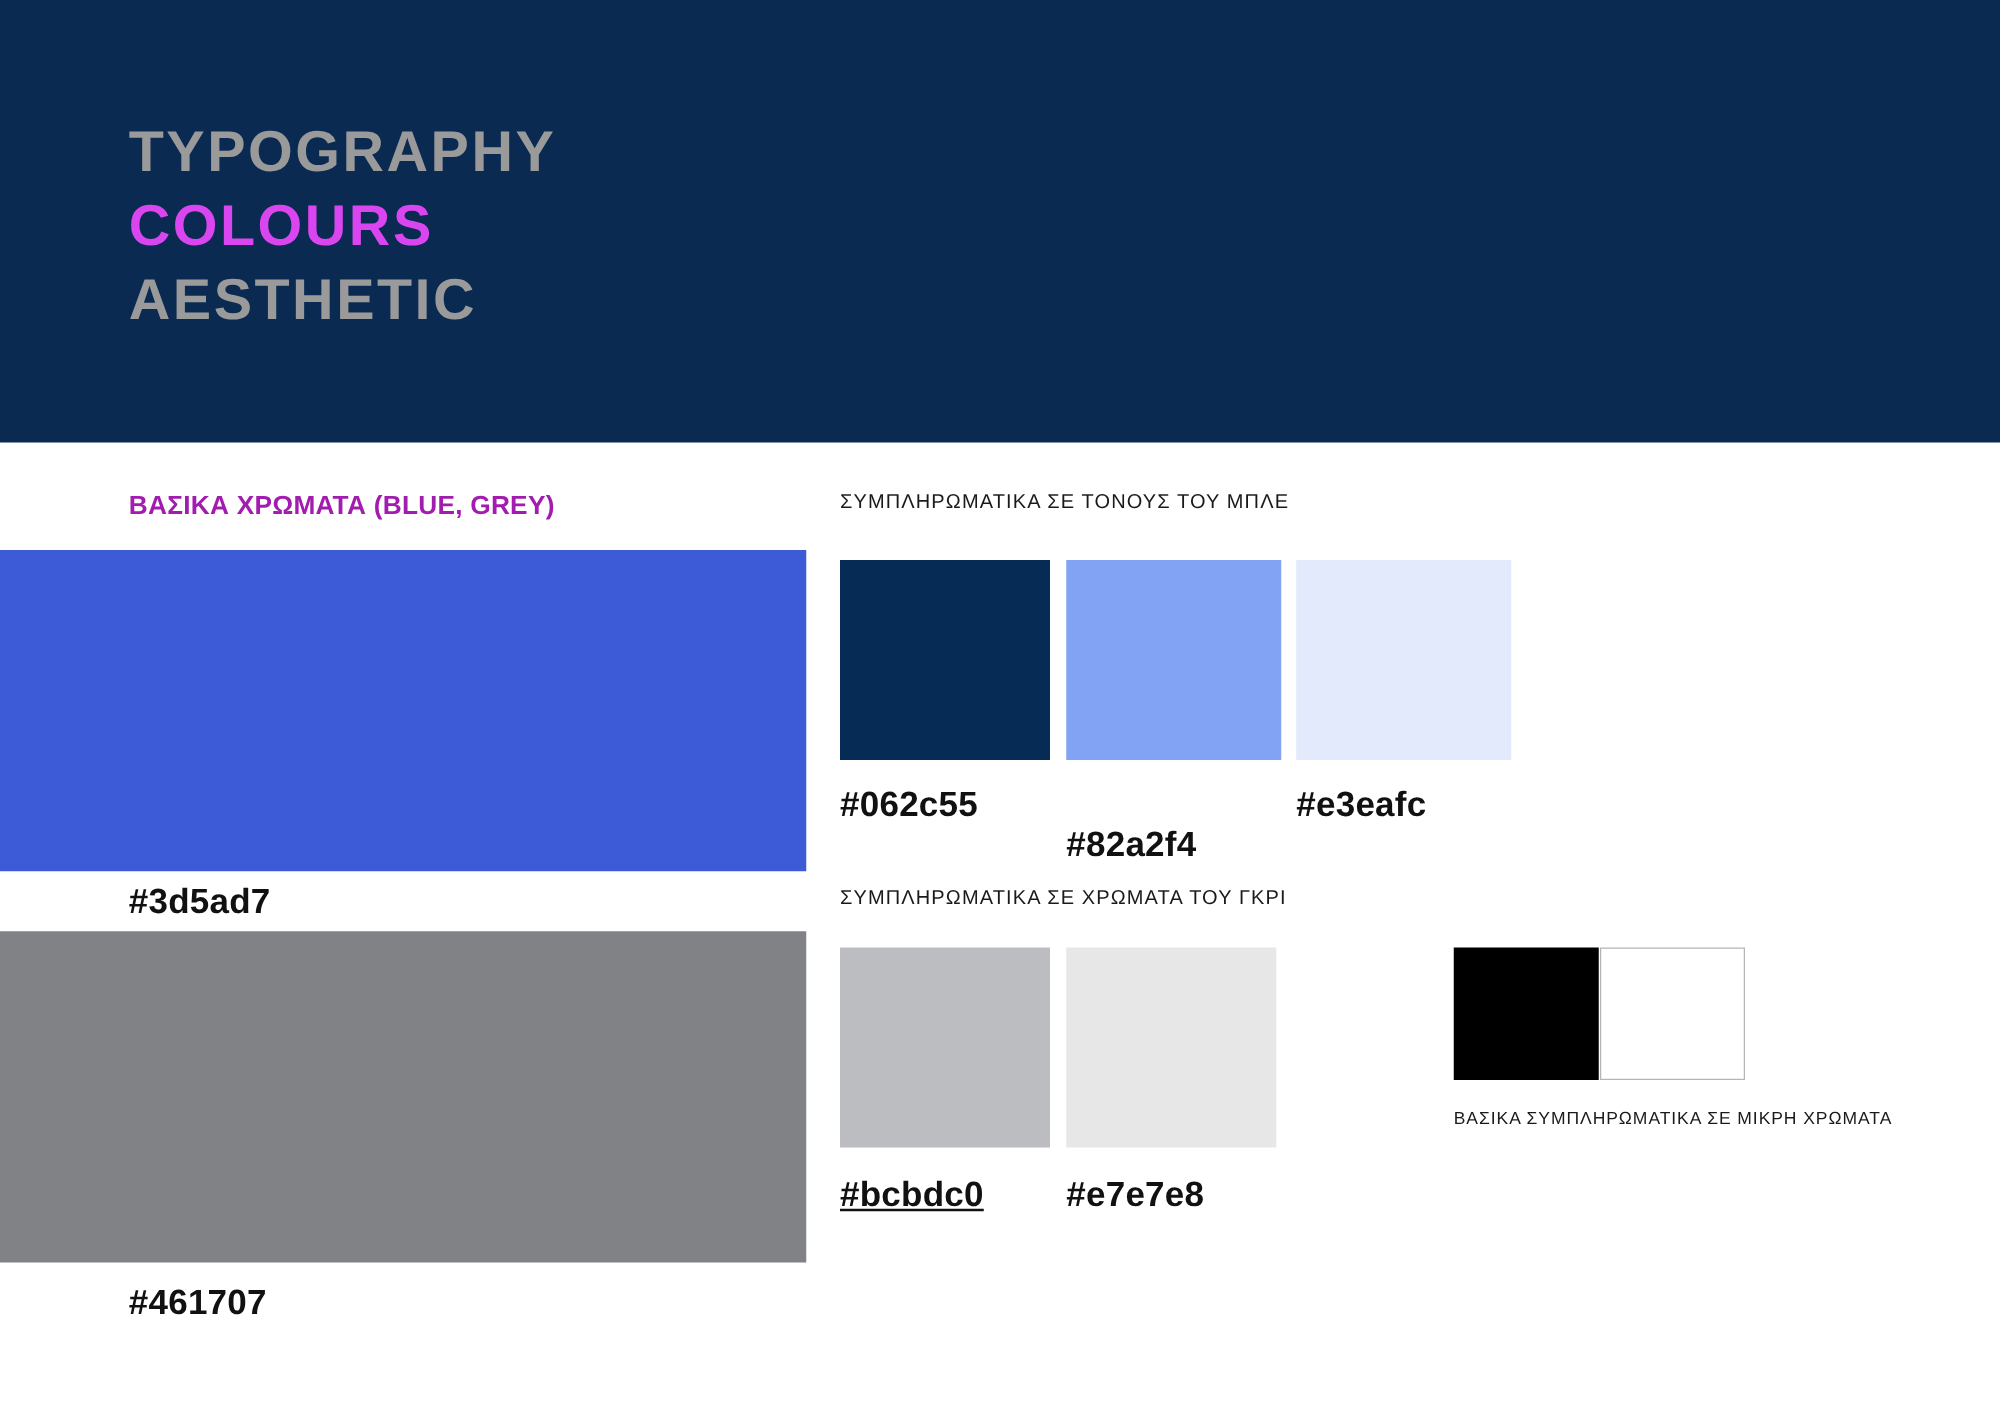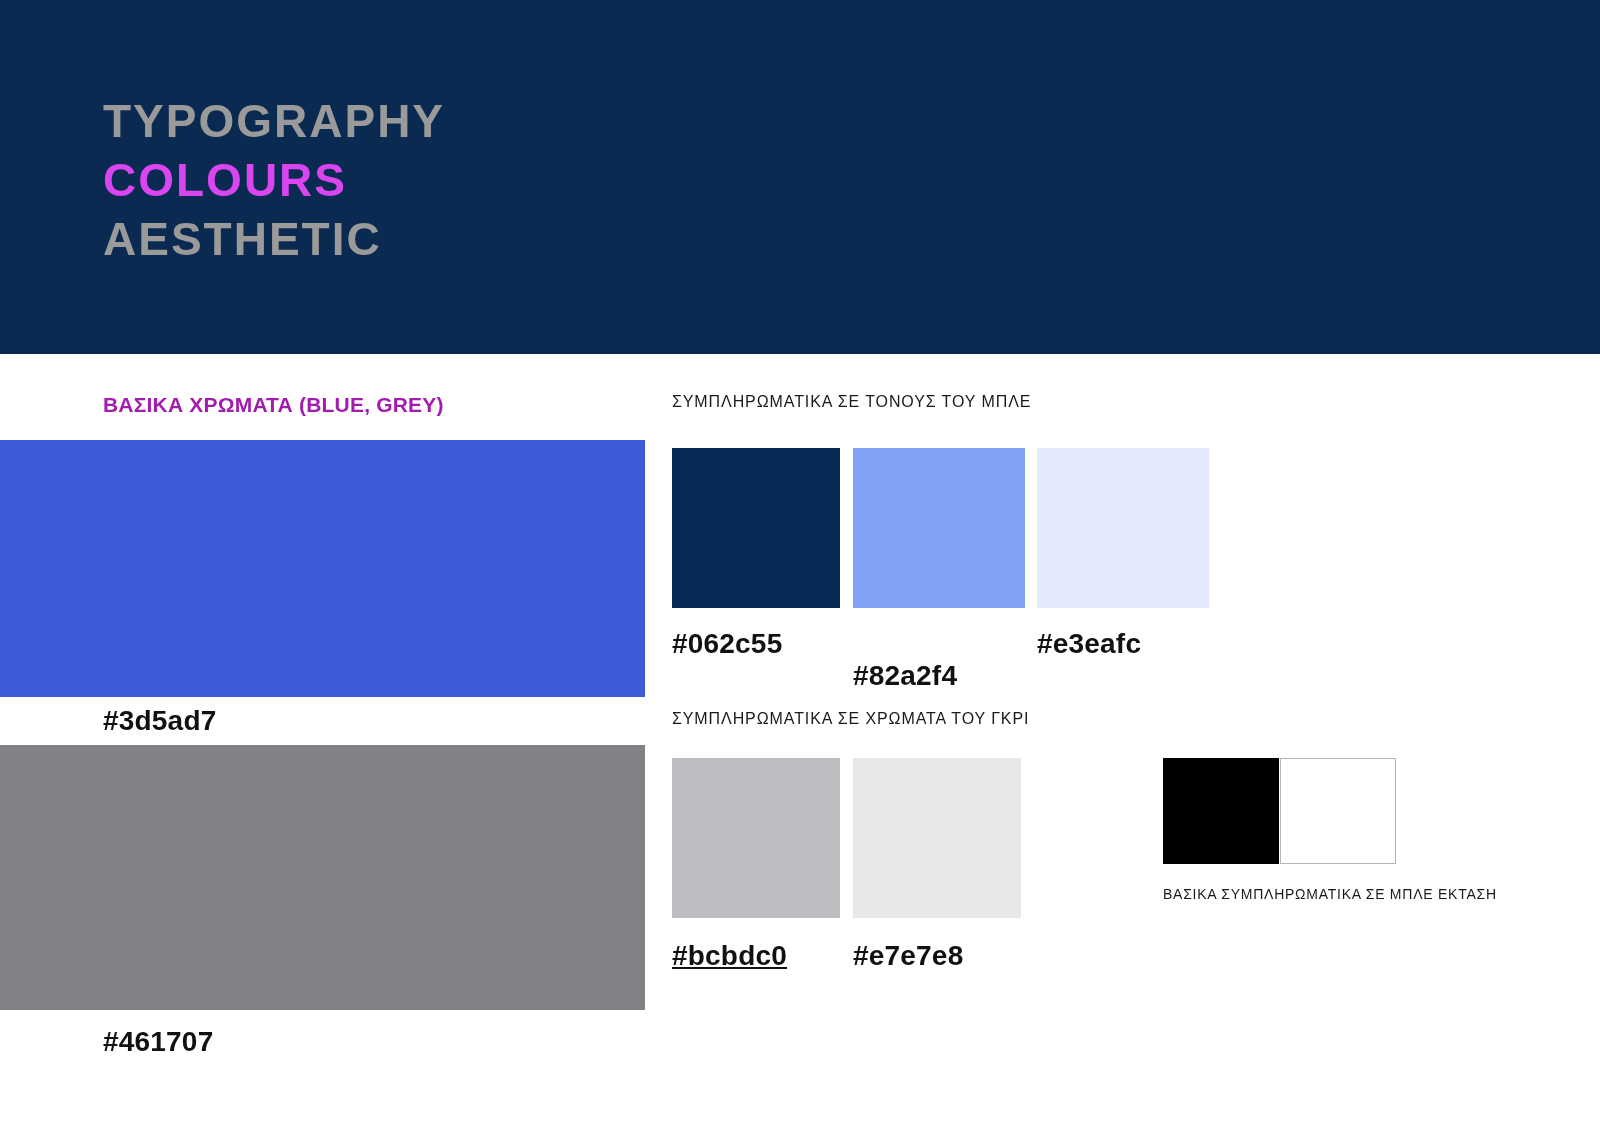--- a/index.html
+++ b/index.html
@@ -129,15 +129,15 @@
   <div class="heading-light" style="left:672px; top:710px;">ΣΥΜΠΛΗΡΩΜΑΤΙΚΑ ΣΕ ΧΡΩΜΑΤΑ ΤΟΥ ΓΚΡΙ</div>
 
   <div class="swatch" style="left:672px; top:758px; width:168px; height:160px; background:#bcbdc0;"></div>
   <div class="hex-label" style="left:672px; top:940px;text-decoration:underline;">#bcbdc0</div>
 
   <div class="swatch" style="left:853px; top:758px; width:168px; height:160px; background:#e7e7e8;"></div>
   <div class="hex-label" style="left:853px; top:940px;">#e7e7e8</div>
 
   <div class="swatch" style="left:1163px; top:758px; width:116px; height:106px; background:#000000;"></div>
   <div class="swatch swatch-outline" style="left:1280px; top:758px; width:116px; height:106px; background:#ffffff;"></div>
-  <div class="caption-small" style="left:1163px; top:886px;">ΒΑΣΙΚΑ ΣΥΜΠΛΗΡΩΜΑΤΙΚΑ ΣΕ ΜΠΛΕ ΕΚΤΑΣΗ</div>
+  <div class="caption-small" style="left:1163px; top:886px;">ΒΑΣΙΚΑ ΣΥΜΠΛΗΡΩΜΑΤΙΚΑ ΣΕ ΜΙΚΡΗ ΧΡΩΜΑΤΑ</div>
 
 </div>
 
 </body></html>

